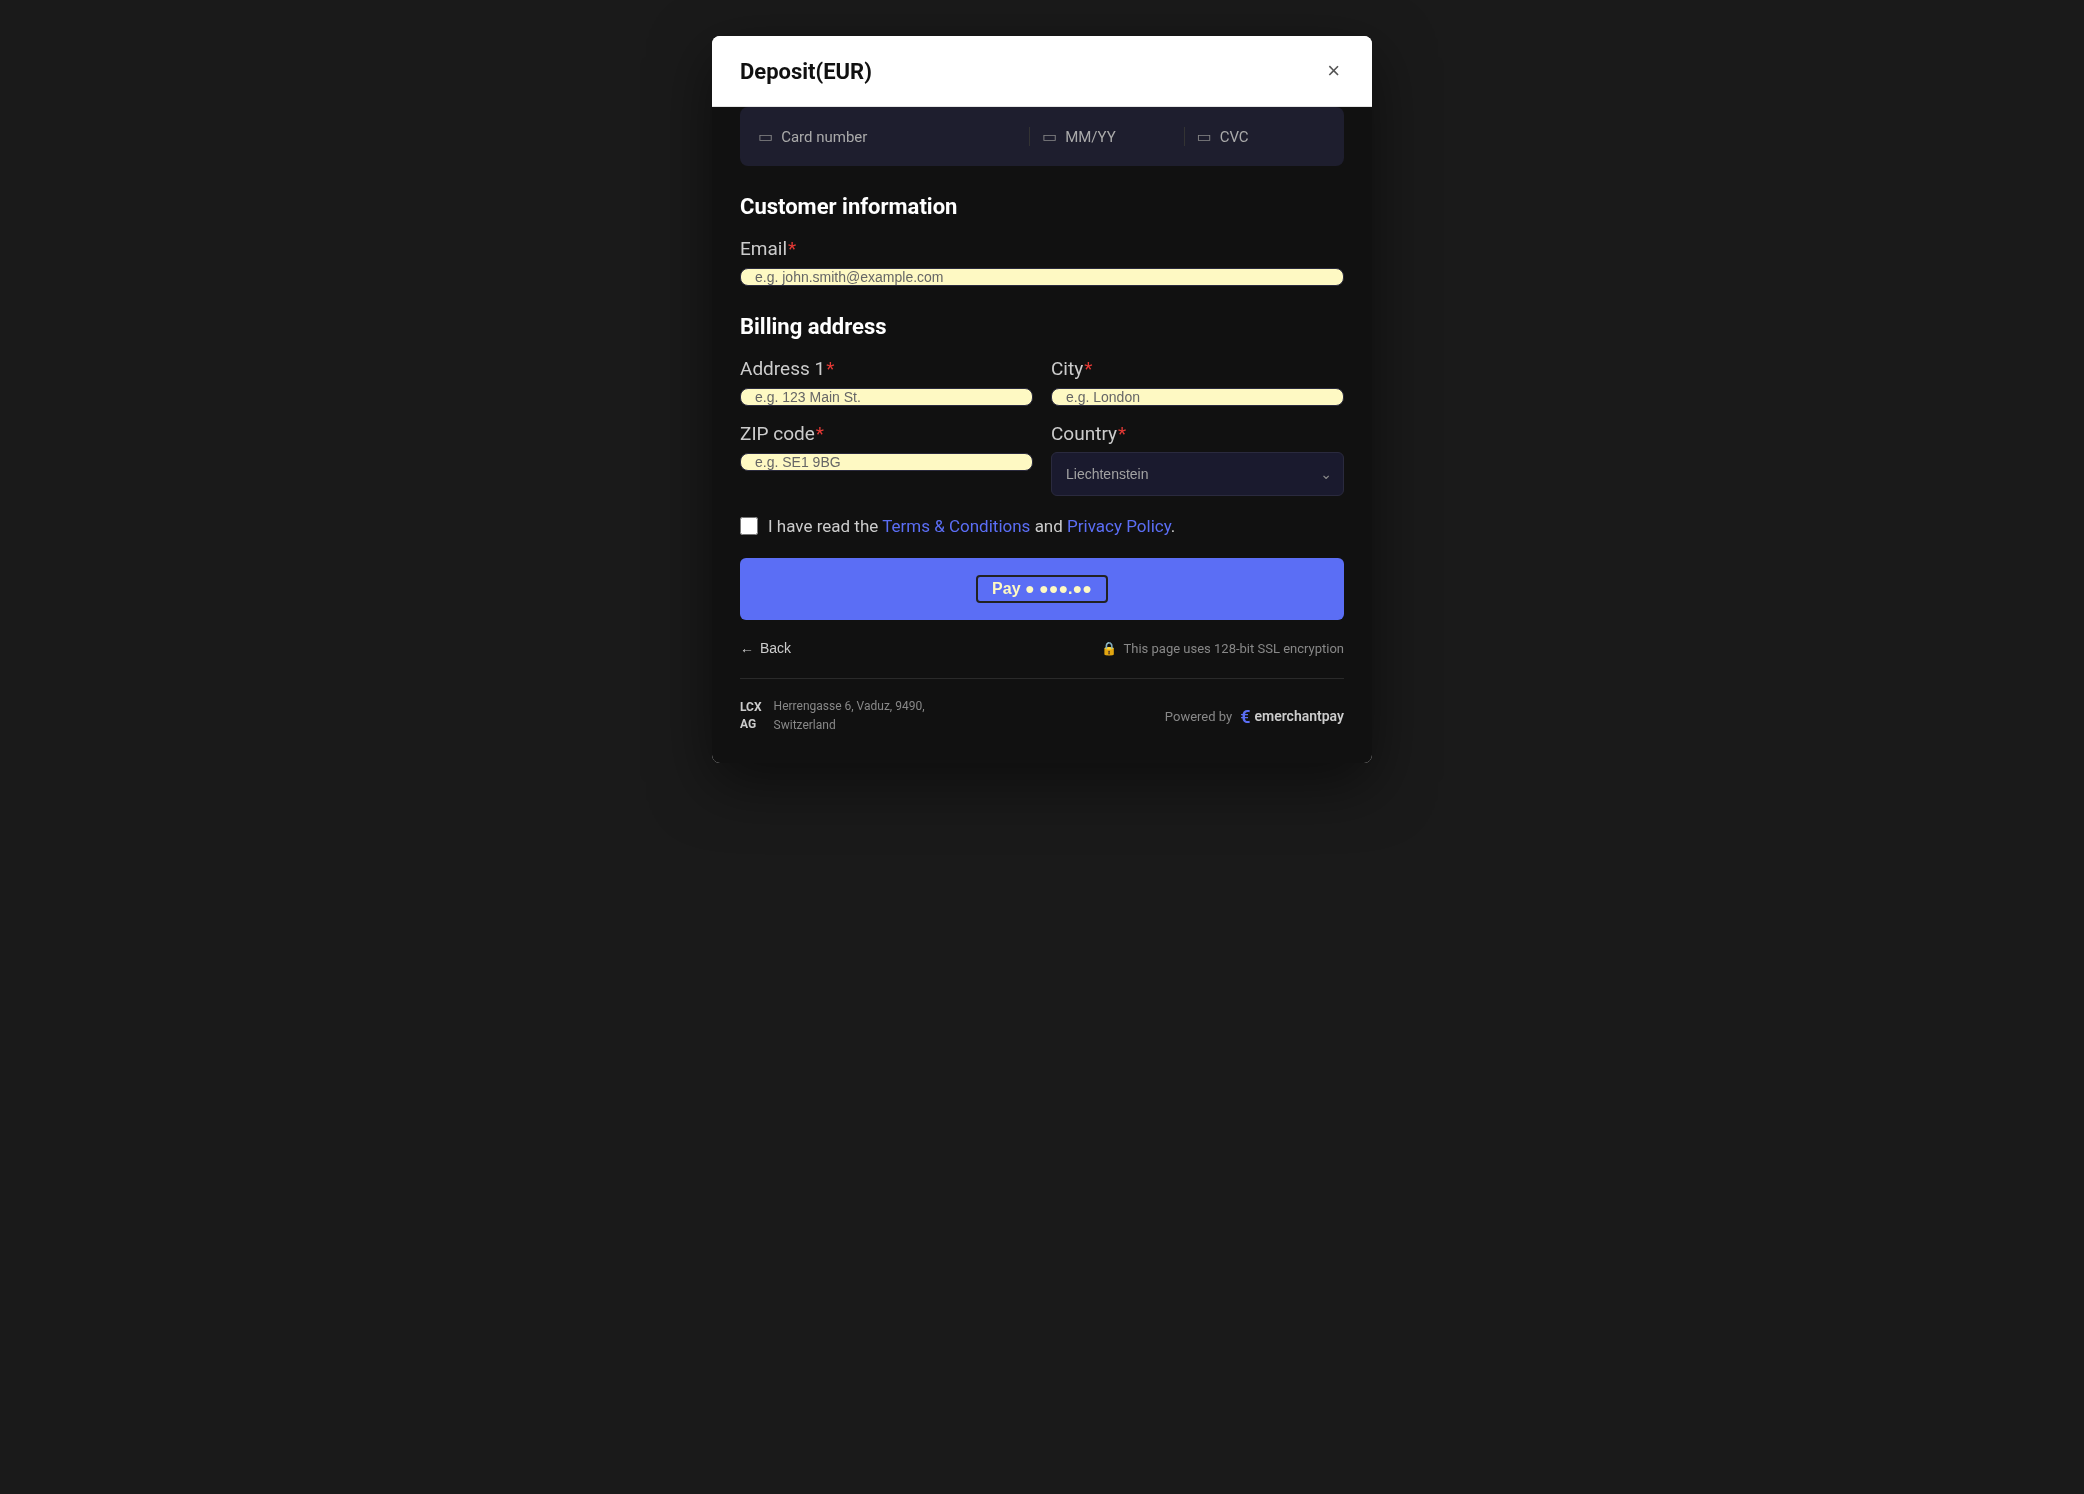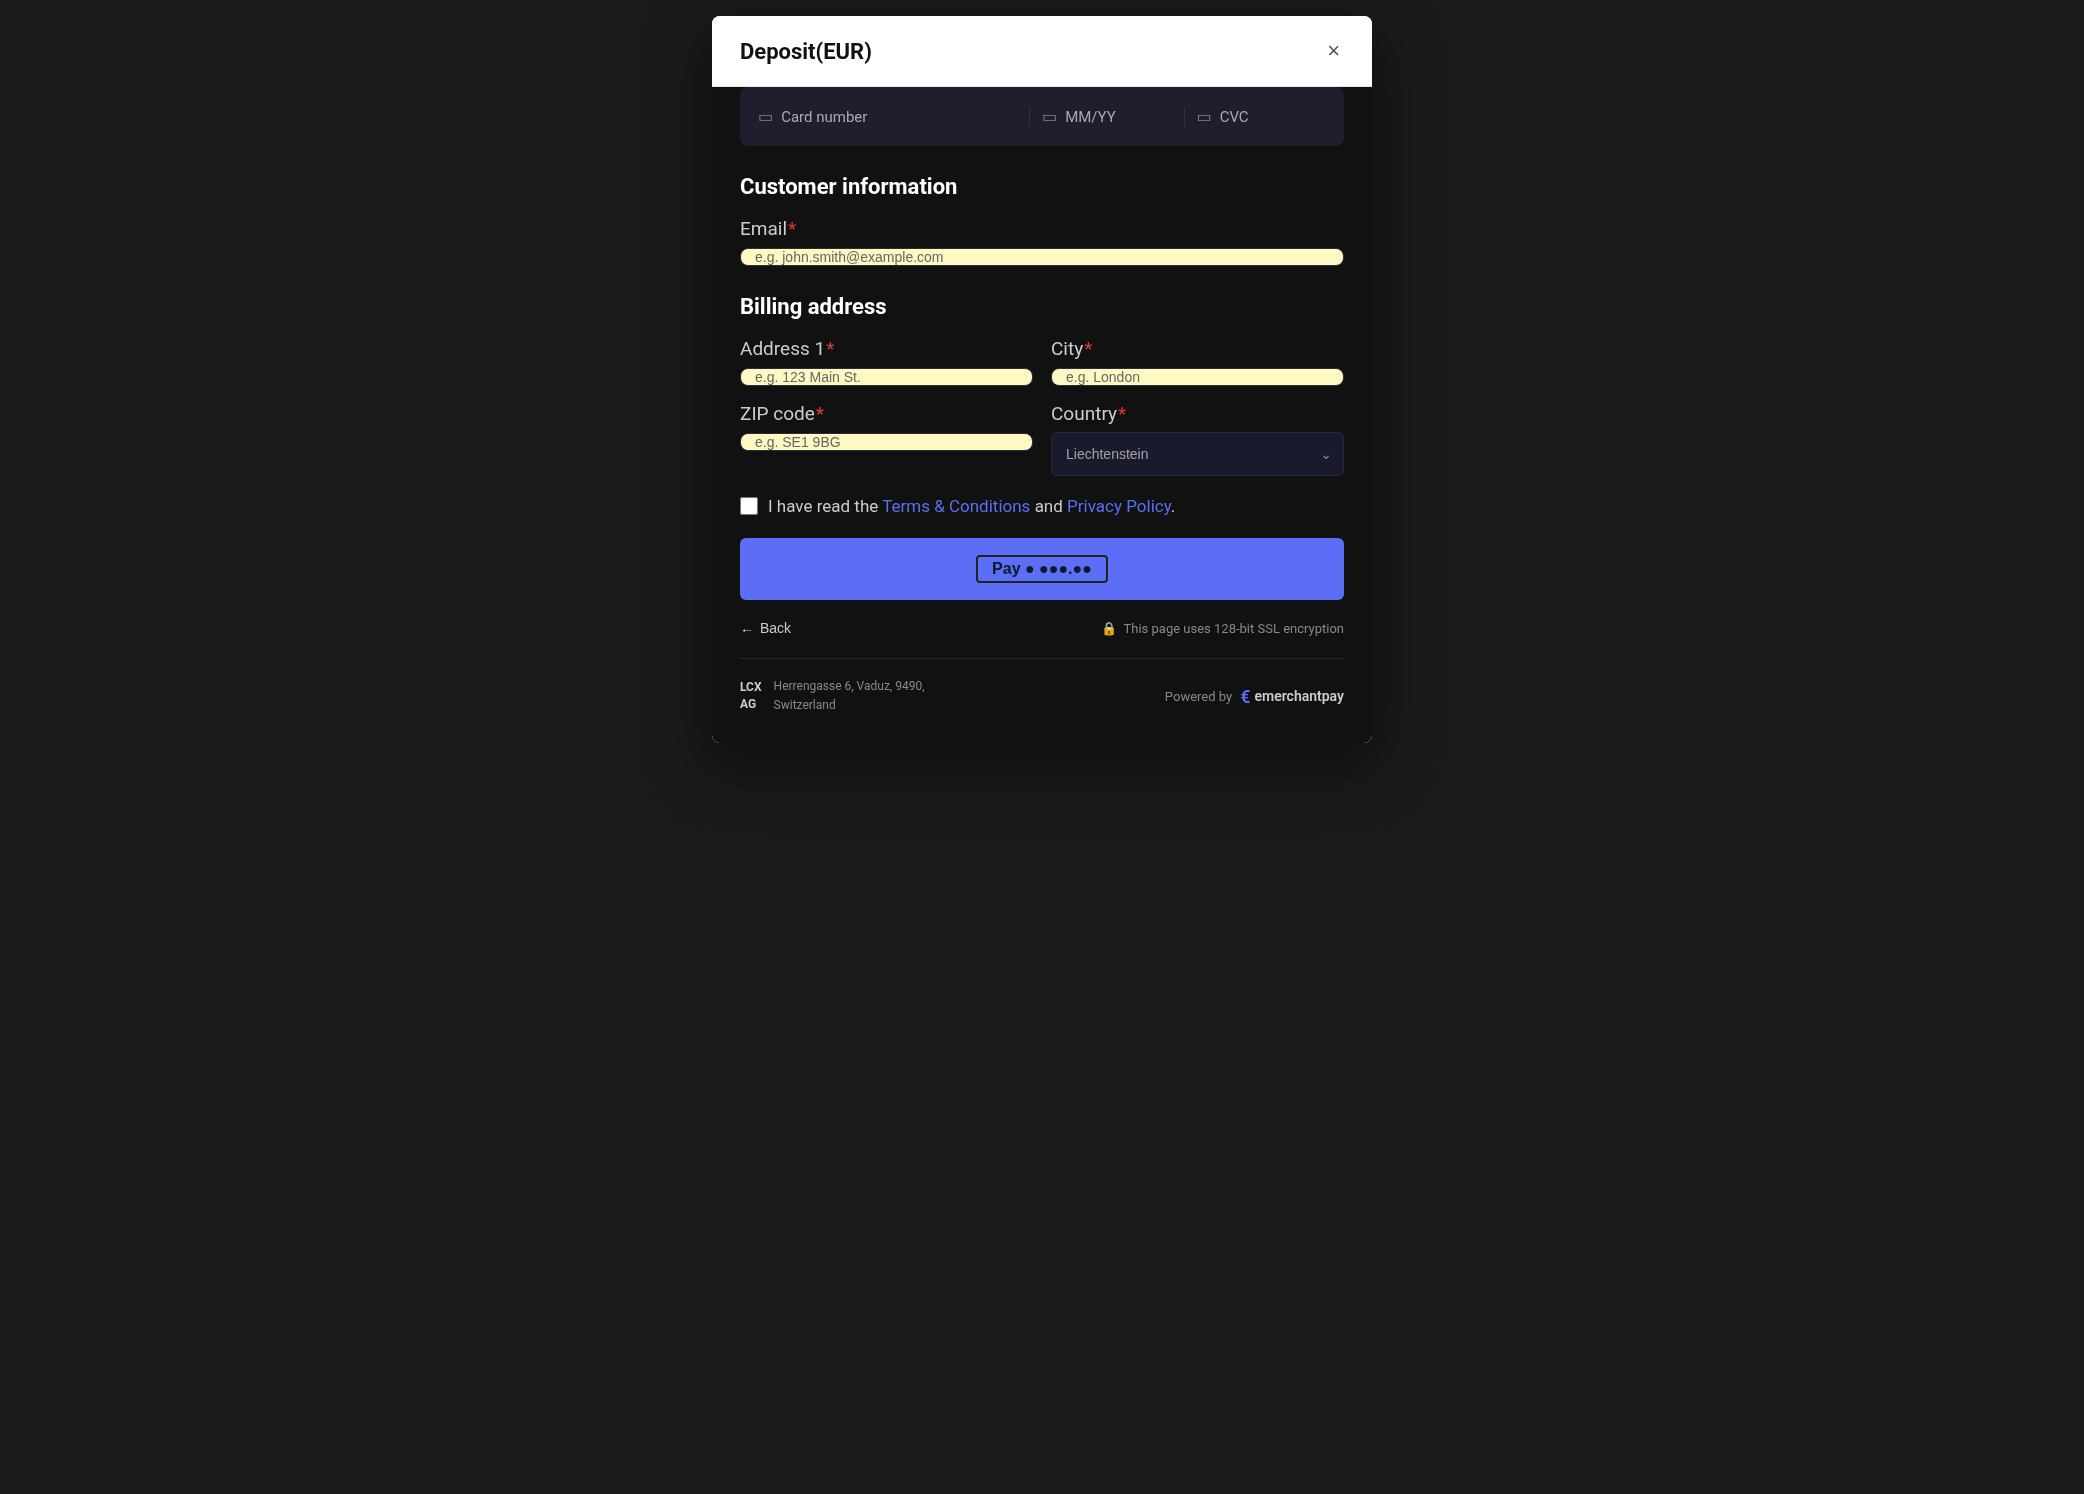--- a/index.html
+++ b/index.html
@@ -10,21 +10,21 @@
       justify-content: center;
       align-items: flex-start;
       min-height: 100vh;
     }
     .modal {
       background: #fff;
       width: 660px;
       border-radius: 8px;
       overflow: hidden;
       box-shadow: 0 20px 60px rgba(0,0,0,0.5);
-      margin: 16px auto;
+      margin: 36px auto;
     }
     .modal-header {
       background: #fff;
       padding: 20px 28px;
       display: flex;
       justify-content: space-between;
       align-items: center;
       border-bottom: 1px solid #e5e5e5;
     }
     .modal-title {
@@ -179,21 +179,21 @@
       text-decoration: none;
     }
     .pay-btn {
       width: 100%;
       background: #5b6ef5;
       border: none;
       border-radius: 6px;
       padding: 17px;
       font-size: 16px;
       font-weight: 600;
-      color: #0f172a;
+      color: #fef9c3;
       cursor: pointer;
       margin-bottom: 20px;
       position: relative;
     }
     .pay-btn-inner {
       display: inline-block;
       border: 2px solid #222;
       border-radius: 4px;
       padding: 3px 14px;
     }

